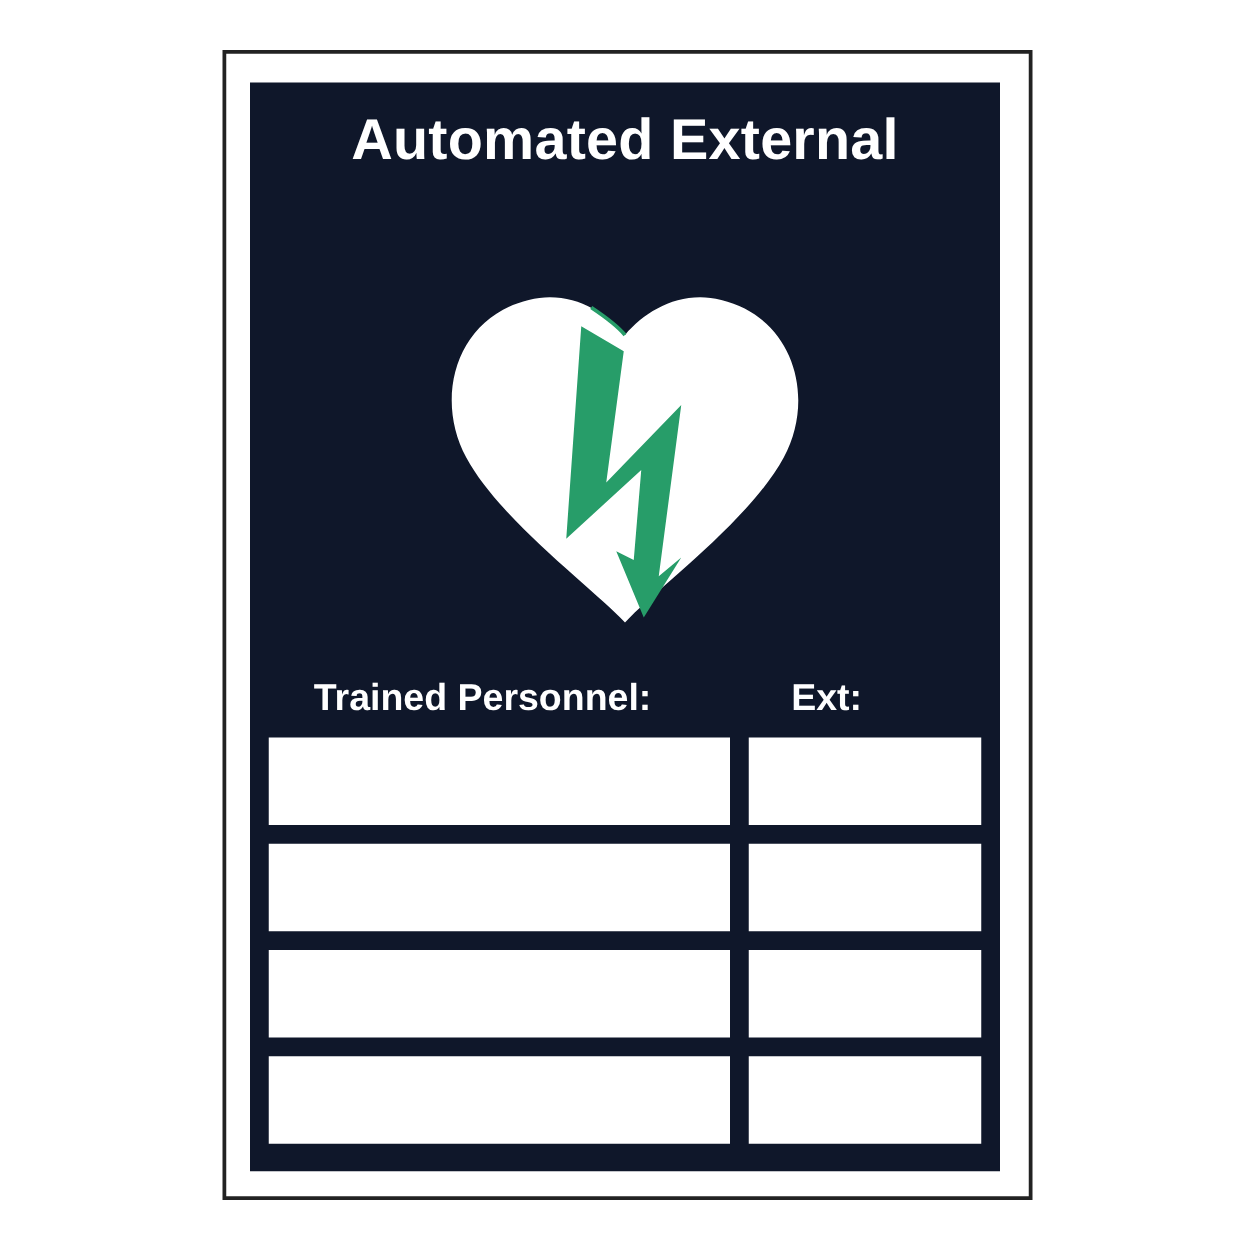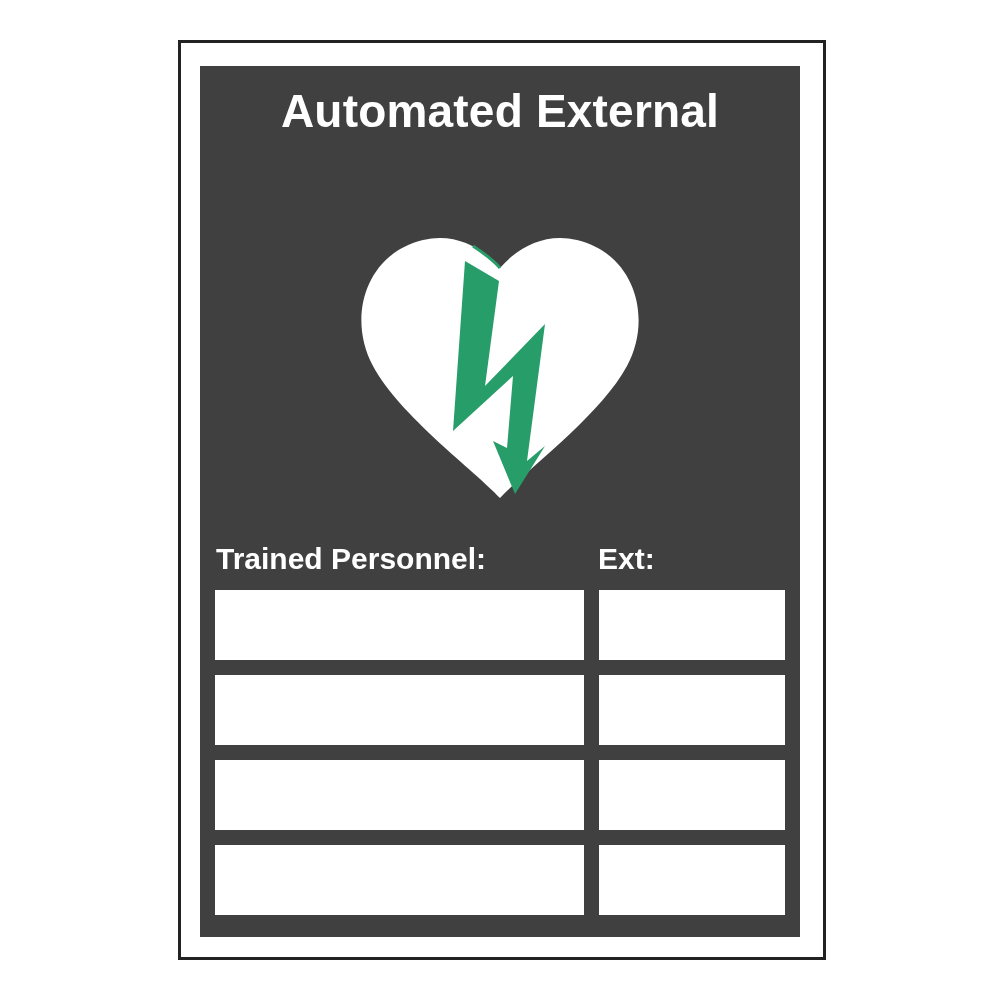--- a/index.html
+++ b/index.html
@@ -18,21 +18,21 @@
       height: 914px;
       border: 3px solid #222222;
       background: #ffffff;
     }
     .sign-panel {
       position: absolute;
       left: 200px;
       top: 66px;
       width: 600px;
       height: 871px;
-      background: #404040;
+      background: #0f172a;
     }
     .title {
       position: absolute;
       left: 0;
       top: 18px;
       width: 600px;
       text-align: center;
       color: #ffffff;
       font-family: "Liberation Sans", sans-serif;
       font-weight: bold;
@@ -50,20 +50,21 @@
     }
     .label {
       position: absolute;
       top: 475px;
       color: #ffffff;
       font-family: "Liberation Sans", sans-serif;
       font-weight: bold;
       font-size: 30px;
       line-height: 36px;
       white-space: nowrap;
+      margin-left: 35px;
     }
     .label-personnel { left: 16px; }
     .label-ext { left: 398px; }
     .field {
       position: absolute;
       background: #ffffff;
       border: none;
       padding: 0;
       margin: 0;
       box-sizing: border-box;

